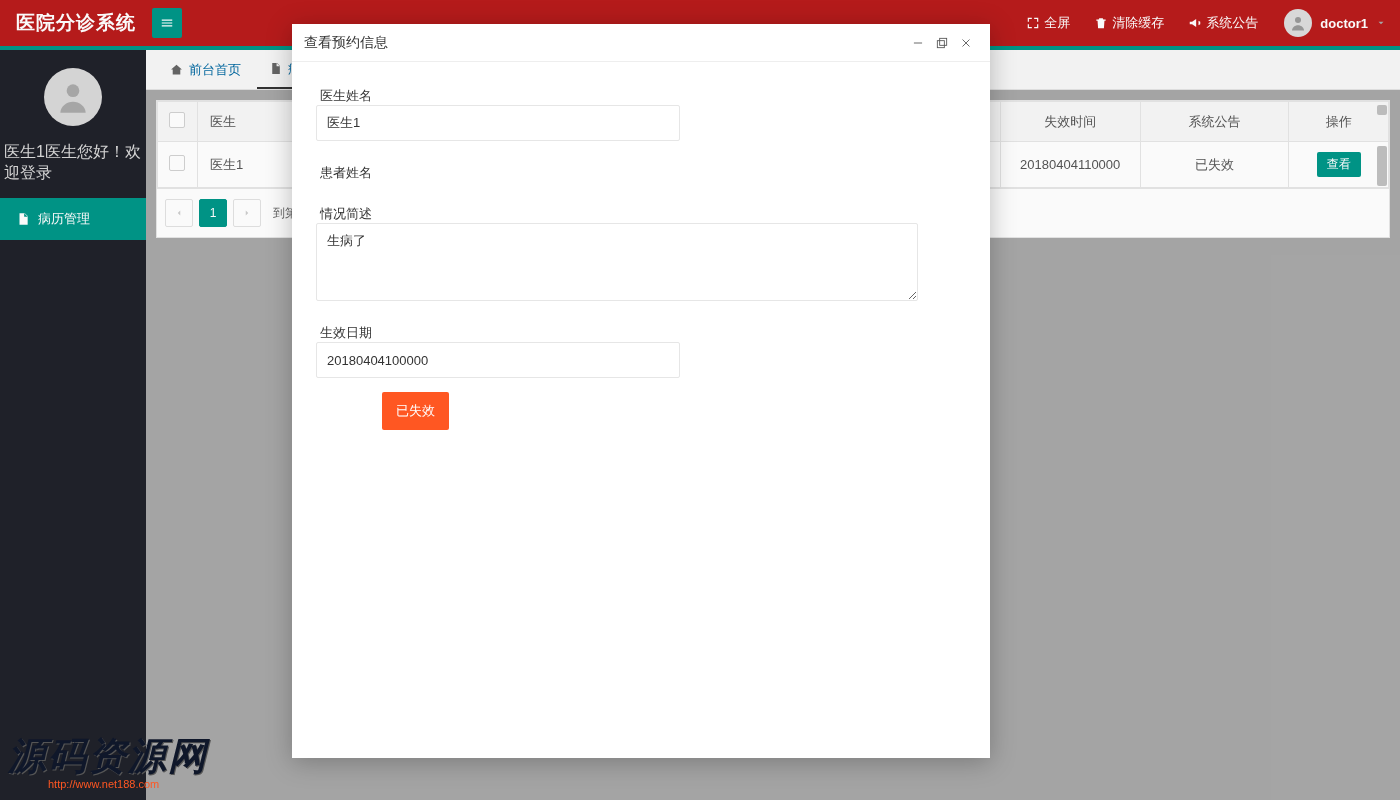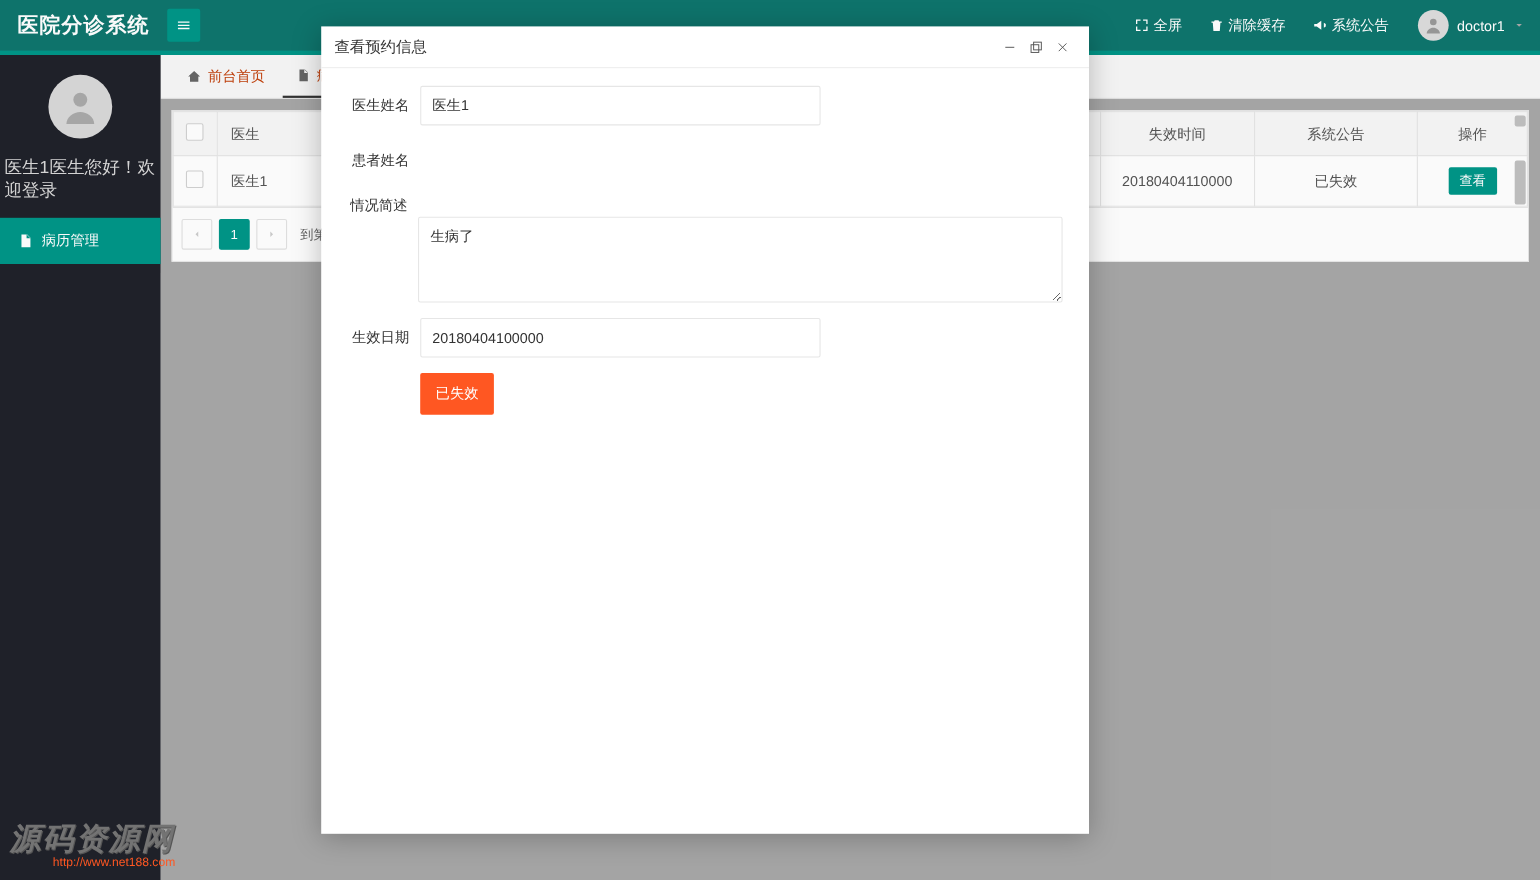--- a/index.html
+++ b/index.html
@@ -1,46 +1,46 @@
 <!DOCTYPE html>
 <html><head>
 <meta charset="utf-8">
 <style>
 * { box-sizing: border-box; margin: 0; padding: 0; }
 body { font-family: "Microsoft YaHei", Arial, sans-serif; font-size: 13px; color: #333; background: #f2f2f2; width: 1400px; height: 800px; overflow: hidden; position: relative; }
 
 
-.topbar { position: absolute; top: 0; left: 0; right: 0; height: 50px; background: #0f766e; display: flex; align-items: center; color: #fff; z-index: 10; border-bottom: 4px solid #009688; }
+.topbar { position: absolute; top: 0; left: 0; right: 0; height: 50px; background: #b91c1c; display: flex; align-items: center; color: #fff; z-index: 10; border-bottom: 4px solid #009688; }
 .logo { font-size: 19px; font-weight: bold; padding: 0 12px 0 16px; letter-spacing: 1px; }
 .menu-toggle { width: 30px; height: 30px; background: #009688; border-radius: 2px; display: flex; align-items: center; justify-content: center; cursor: pointer; margin-left: 4px; }
 .menu-toggle svg { width: 14px; height: 14px; fill: #fff; }
 .topbar-spacer { flex: 1; }
 .topbar-btn { padding: 0 12px; height: 50px; display: flex; align-items: center; cursor: pointer; font-size: 13px; gap: 4px; }
 .topbar-btn .icon { width: 14px; height: 14px; fill: #fff; }
-.user-area { display: flex; align-items: center; padding: 0 14px; gap: 8px; cursor: pointer; }
+.user-area { display: flex; align-items: center; padding: 0 14px; gap: 8px; cursor: pointer; font-weight: bold; }
 .user-avatar-small { width: 28px; height: 28px; border-radius: 50%; background: #ddd; display: flex; align-items: center; justify-content: center; }
 .user-avatar-small svg { width: 18px; height: 18px; fill: #999; }
 .chevron-down { width: 10px; height: 10px; fill: #aaa; }
 
 
 .sidebar { position: absolute; top: 50px; left: 0; bottom: 0; width: 146px; background: #20222a; color: #a7acb5; z-index: 8; }
 .sidebar-avatar-wrap { text-align: center; padding: 18px 0 8px; }
 .sidebar-avatar { width: 58px; height: 58px; border-radius: 50%; background: #d9d9d9; margin: 0 auto; display: flex; align-items: center; justify-content: center; }
 .sidebar-avatar svg { width: 38px; height: 38px; fill: #aaa; }
 .welcome { text-align: left; font-size: 16px; padding: 8px 4px 14px; color: #d8d8d8; }
 .sidebar-item { padding: 12px 16px; display: flex; align-items: center; gap: 8px; cursor: pointer; font-size: 13px; }
 .sidebar-item.active { background: #009688; color: #fff; }
 .sidebar-item .icon { width: 14px; height: 14px; fill: currentColor; }
 .sidebar-sub { padding: 10px 16px 10px 16px; display: flex; align-items: center; gap: 8px; cursor: pointer; font-size: 13px; color: #8e9199; }
 .sidebar-sub .icon { width: 12px; height: 12px; fill: currentColor; }
 
 
 .main { position: absolute; top: 50px; left: 146px; right: 0; bottom: 0; background: #a8a8a8; }
 .tabs-bar { background: #f7f7f7; height: 40px; border-bottom: 1px solid #e2e2e2; display: flex; align-items: center; padding: 0 12px; gap: 4px; }
-.tab { padding: 0 12px; height: 38px; display: flex; align-items: center; gap: 6px; cursor: pointer; font-size: 13px; color: #c2410c; }
+.tab { padding: 0 12px; height: 38px; display: flex; align-items: center; gap: 6px; cursor: pointer; font-size: 13px; color: #0369a1; }
 .tab.active { border-bottom: 2px solid #333; }
 .tab .icon { width: 13px; height: 13px; fill: #666; }
 
 .content-body { padding: 10px; background: #a8a8a8; }
 
 
 .table-wrap { background: #fff; border: 1px solid #e6e6e6; position: relative; }
 .table { width: 100%; border-collapse: collapse; }
 .table th, .table td { border: 1px solid #e6e6e6; padding: 10px 8px; font-size: 13px; color: #555; text-align: center; font-weight: normal; }
 .table th { background: #f7f7f7; }
@@ -64,29 +64,29 @@
 .overlay { position: absolute; inset: 0; background: rgba(0,0,0,0.02); z-index: 50; }
 
 
 .modal { position: absolute; top: 24px; left: 292px; width: 698px; height: 734px; background: #fff; box-shadow: 0 4px 24px rgba(0,0,0,0.25); z-index: 100; display: flex; flex-direction: column; }
 .modal-header { height: 38px; border-bottom: 1px solid #eee; display: flex; align-items: center; padding: 0 12px; }
 .modal-title { font-size: 14px; color: #333; }
 .modal-header-spacer { flex: 1; }
 .modal-icon-btn { width: 24px; height: 24px; display: flex; align-items: center; justify-content: center; cursor: pointer; }
 .modal-icon-btn svg { width: 14px; height: 14px; stroke: #555; fill: none; stroke-width: 1.5; }
 .modal-body { padding: 16px 24px; flex: 1; overflow: auto; }
-.form-row { display: flex; margin-bottom: 14px; align-items: flex-start; }
+.form-row { display: flex; margin-bottom: 14px; align-items: flex-start; flex-direction: column; }
 .form-label { width: 56px; text-align: right; padding-top: 9px; font-size: 13px; color: #333; margin-right: 10px; }
 .form-input { width: 364px; height: 36px; border: 1px solid #e6e6e6; border-radius: 2px; padding: 0 10px; font-size: 13px; color: #333; }
-.form-textarea { width: 602px; height: 78px; border: 1px solid #e6e6e6; border-radius: 2px; padding: 8px 10px; font-size: 13px; color: #333; resize: both; font-family: inherit; margin-top: 28px; }
+.form-textarea { width: 602px; height: 78px; border: 1px solid #e6e6e6; border-radius: 2px; padding: 8px 10px; font-size: 13px; color: #333; resize: both; font-family: inherit; }
 .status-btn { background: #ff5722; color: #fff; border: none; padding: 10px 14px; font-size: 13px; border-radius: 2px; cursor: pointer; margin-left: 66px; }
 
 
 .watermark { position: absolute; left: 8px; bottom: 10px; z-index: 200; }
-.watermark-main { font-size: 28px; font-weight: bold; color: #737373; font-style: italic; text-shadow: 1px 1px 0 #555; letter-spacing: 2px; text-align: center; }
+.watermark-main { font-size: 38px; font-weight: bold; color: #0f172a; font-style: italic; text-shadow: 1px 1px 0 #555; letter-spacing: 2px; text-align: center; }
 .watermark-sub { font-size: 11px; color: #ff5722; padding-left: 40px; margin-top: -4px; }
 </style>
 </head>
 <body>
 
 <div class="topbar">
   <div class="logo">医院分诊系统</div>
   <div class="menu-toggle">
     <svg viewBox="0 0 24 24">
         <path d="M3 6h18v2H3zM3 11h18v2H3zM3 16h18v2H3z"></path>

